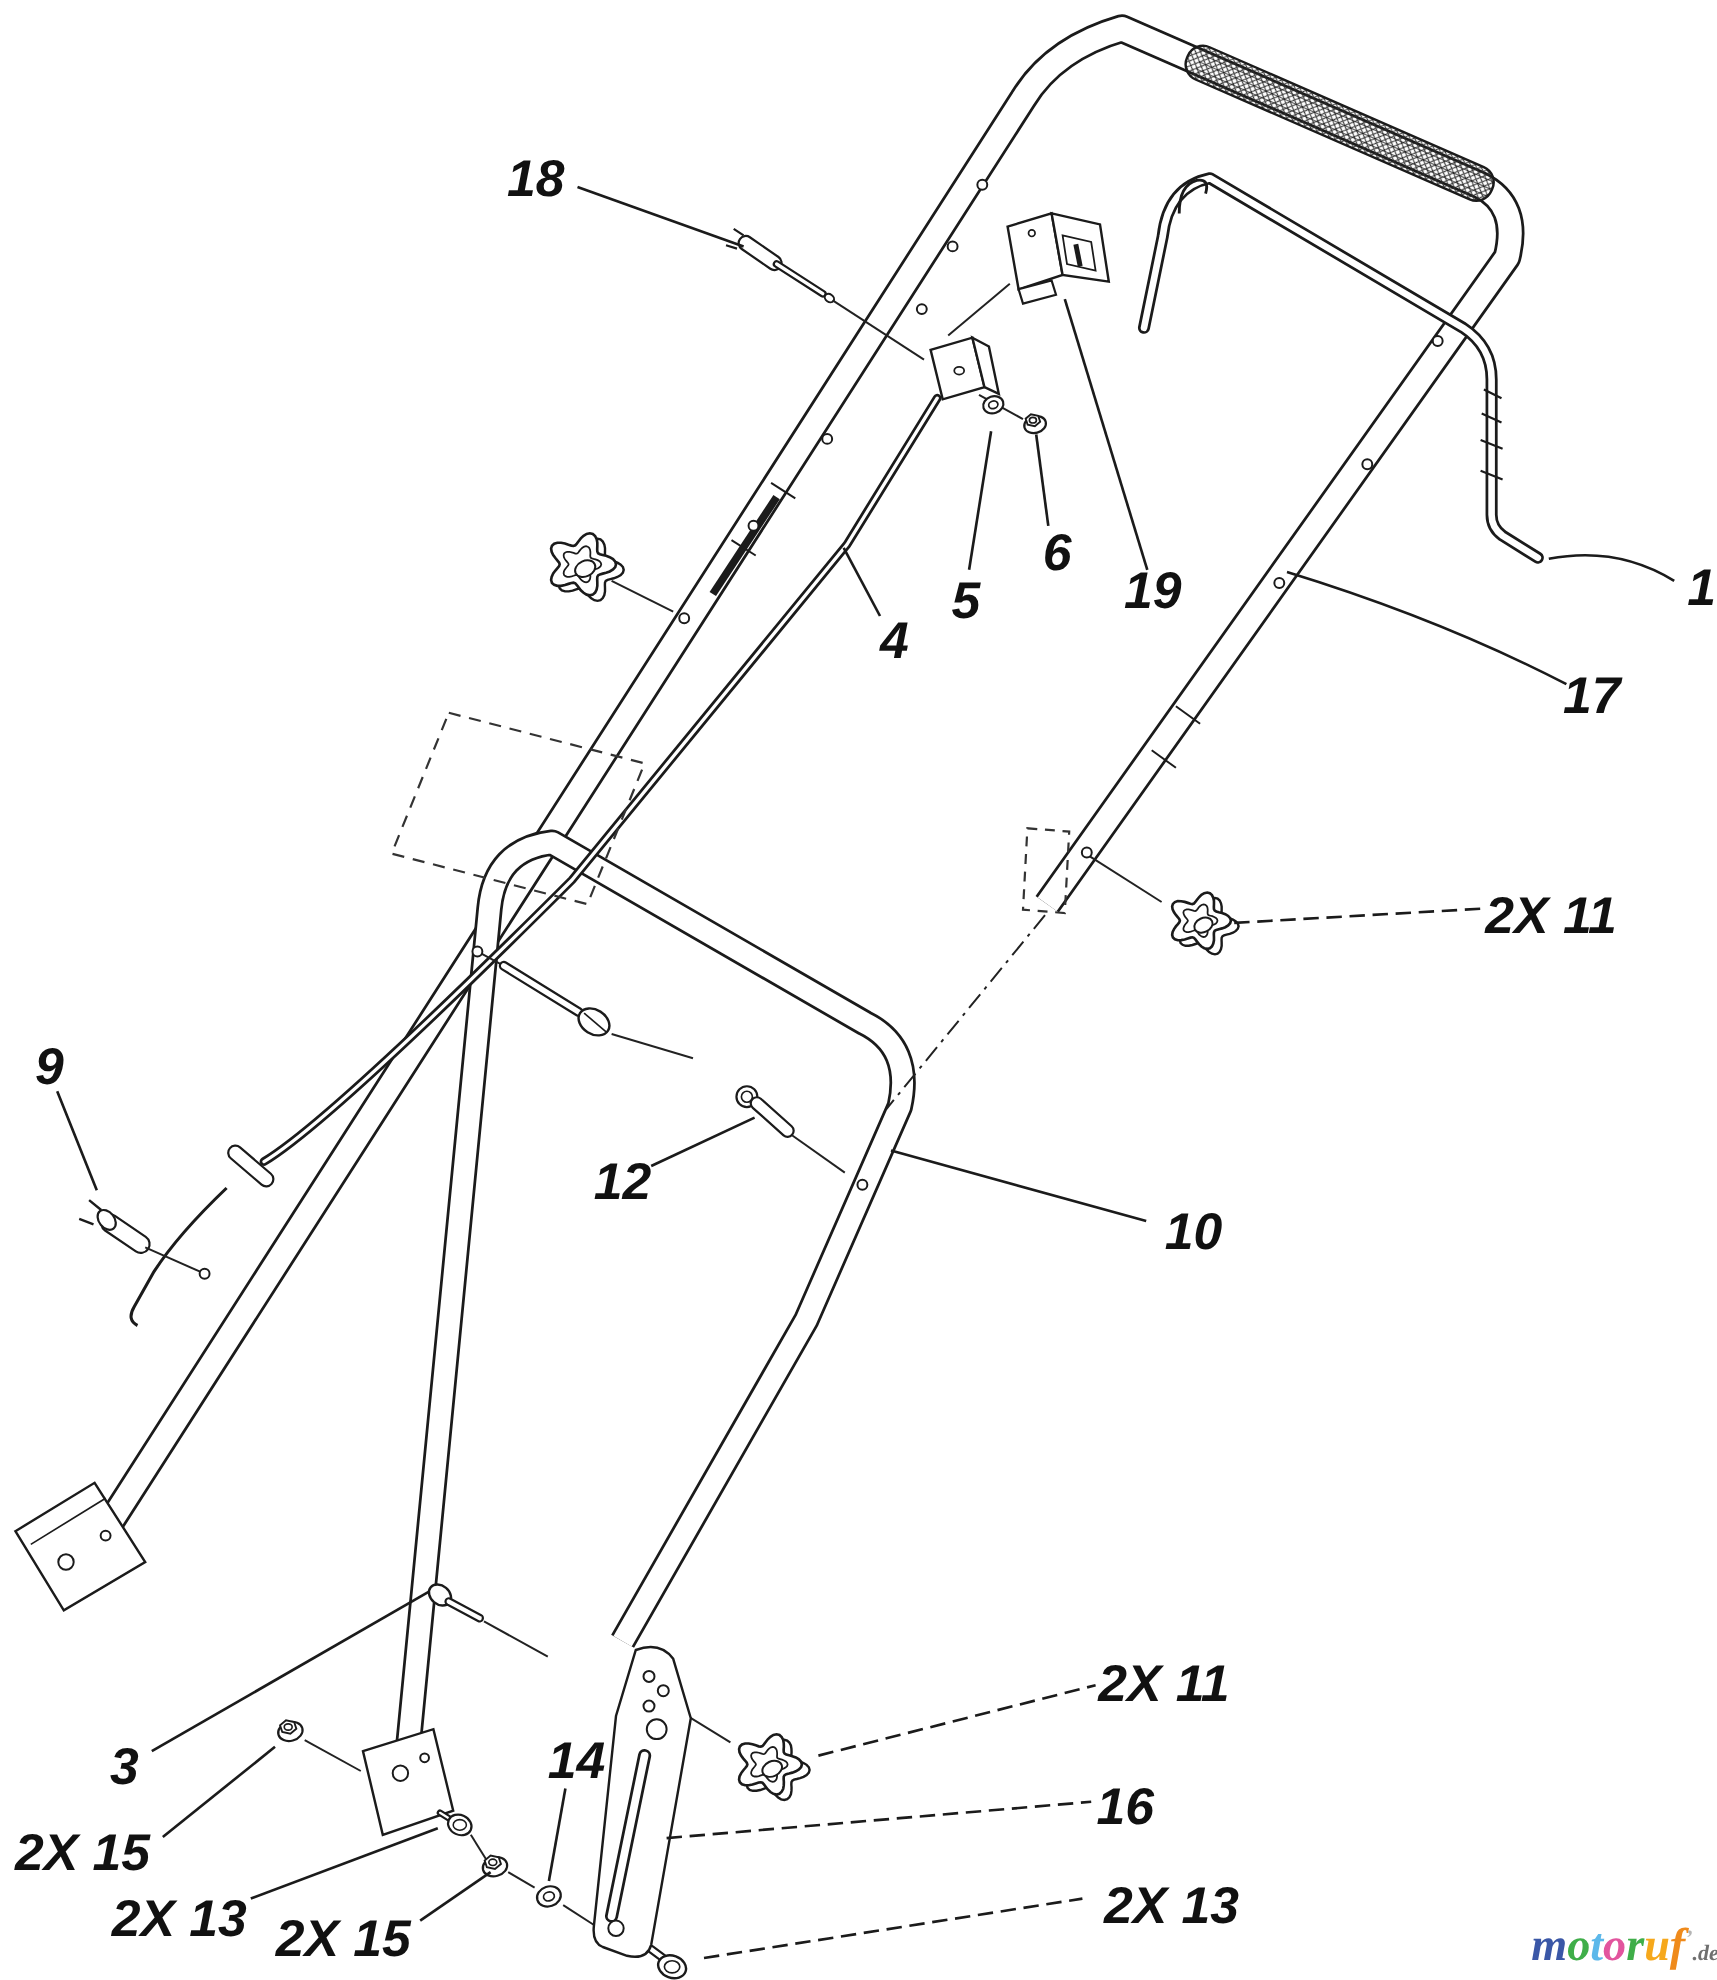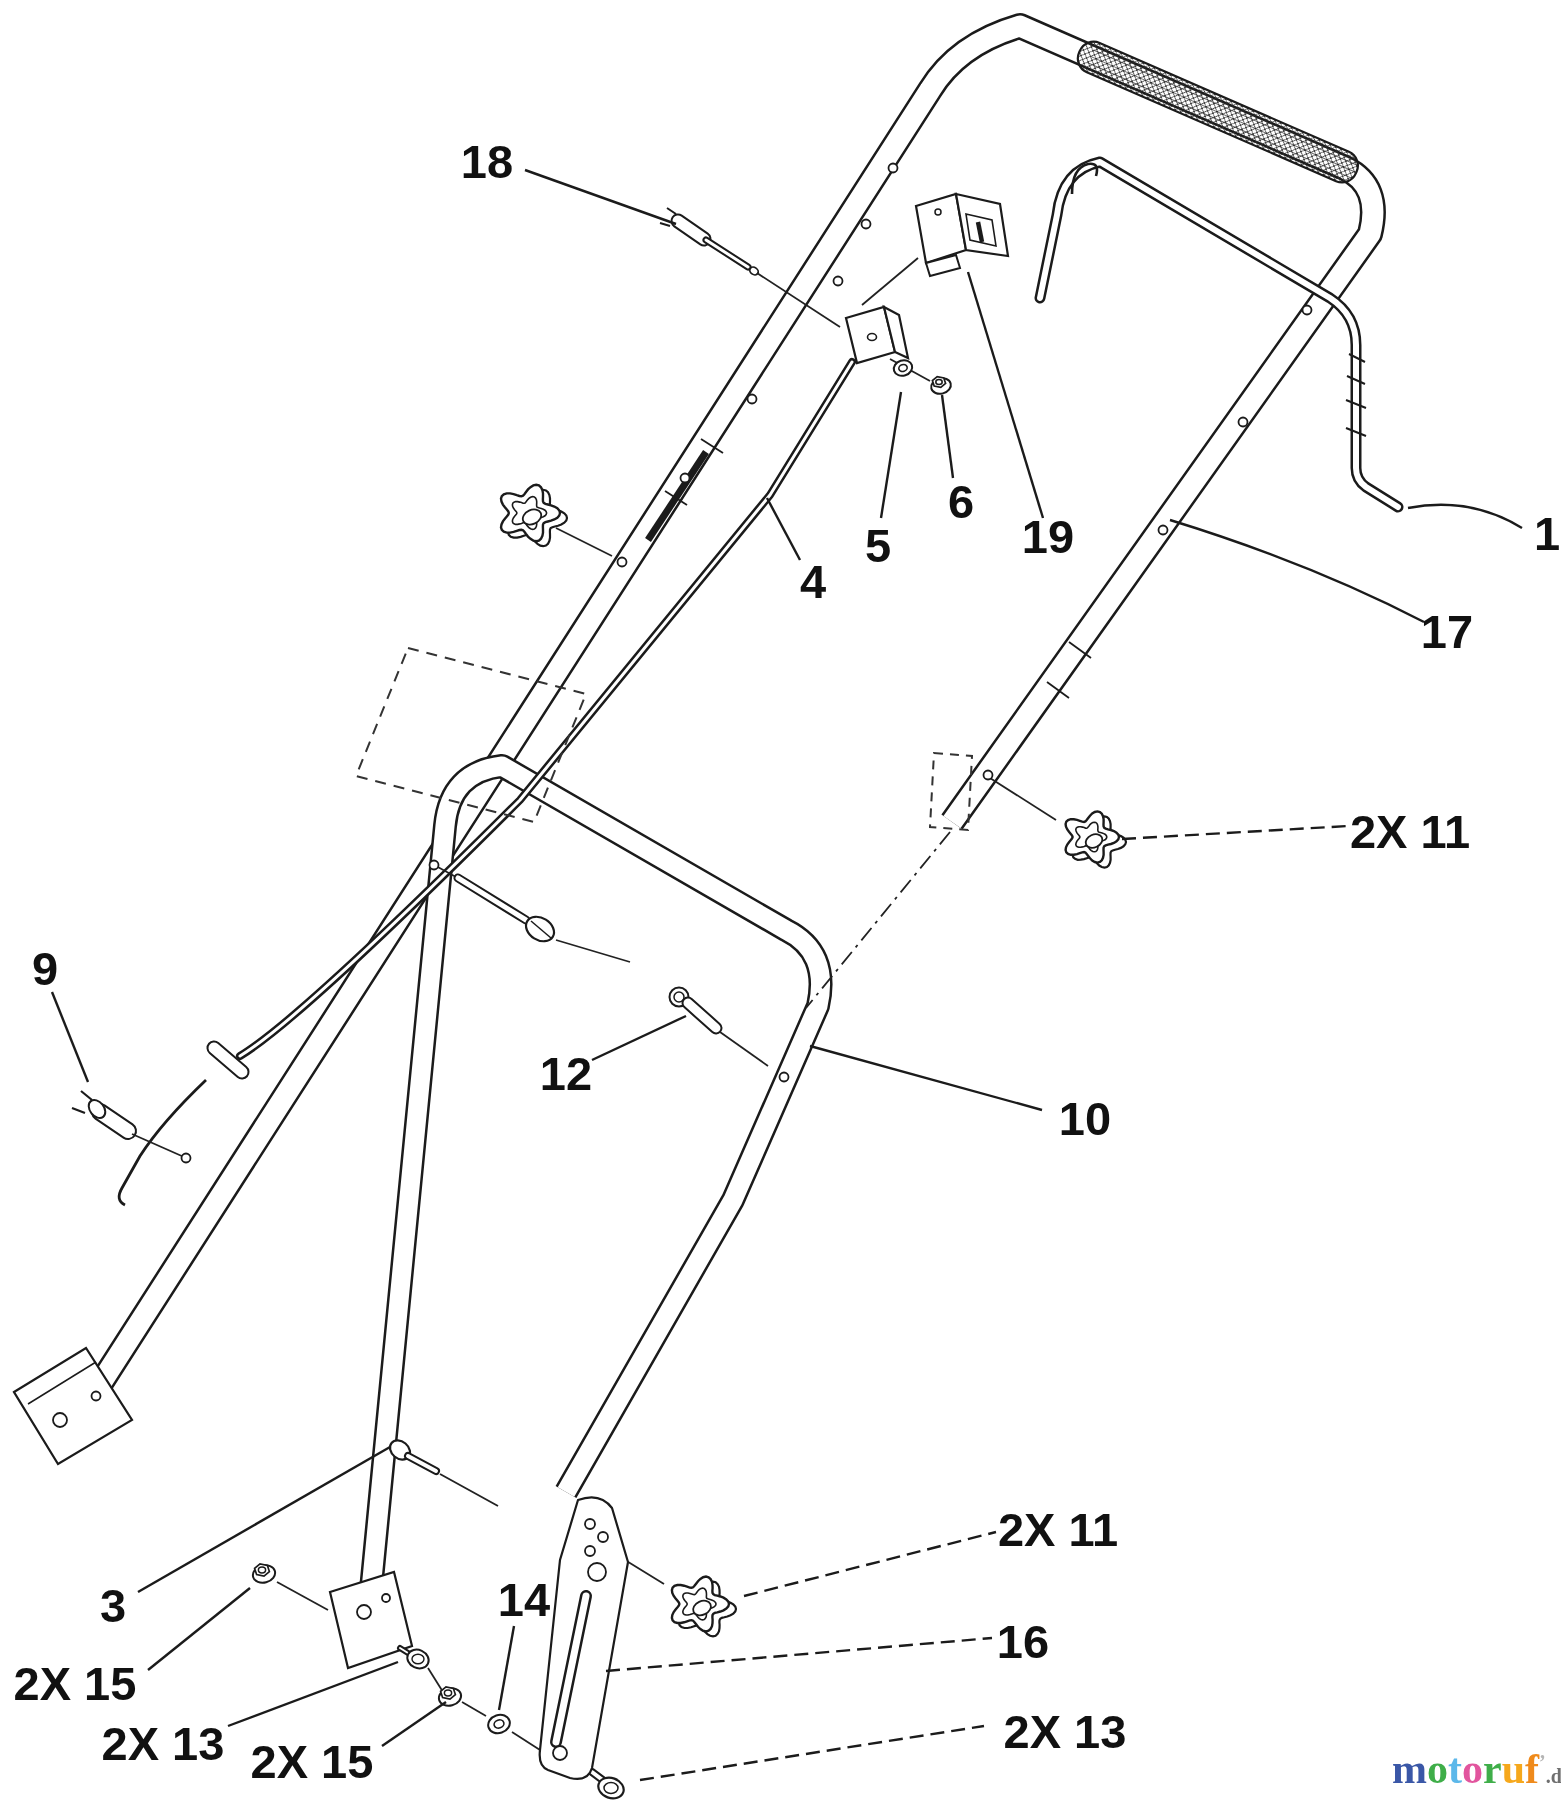--- a/index.html
+++ b/index.html
@@ -1,17 +1,17 @@
 <!DOCTYPE html>
 <html><head>
 <meta charset="utf-8">
 <style>
   html,body{margin:0;padding:0;background:#ffffff;}
   .stage{position:relative;width:1561px;height:1800px;background:#ffffff;overflow:hidden;
-         font-family:"Liberation Sans",sans-serif;}
+         font-family:"Liberation Sans",sans-serif;font-style:italic;}
   svg{position:absolute;left:0;top:0;}
   .logo{position:absolute;left:1392px;top:1748px;white-space:nowrap;
         font-family:"Liberation Serif",serif;font-weight:bold;font-size:42px;line-height:1;
         cursor:pointer;user-select:none;}
   .logo .lt{display:inline-block;}
   .logo .tick{font-size:20px;vertical-align:14px;}
   .logo .suffix{font-size:20px;font-weight:bold;}
 </style>
 </head>
 <body>

